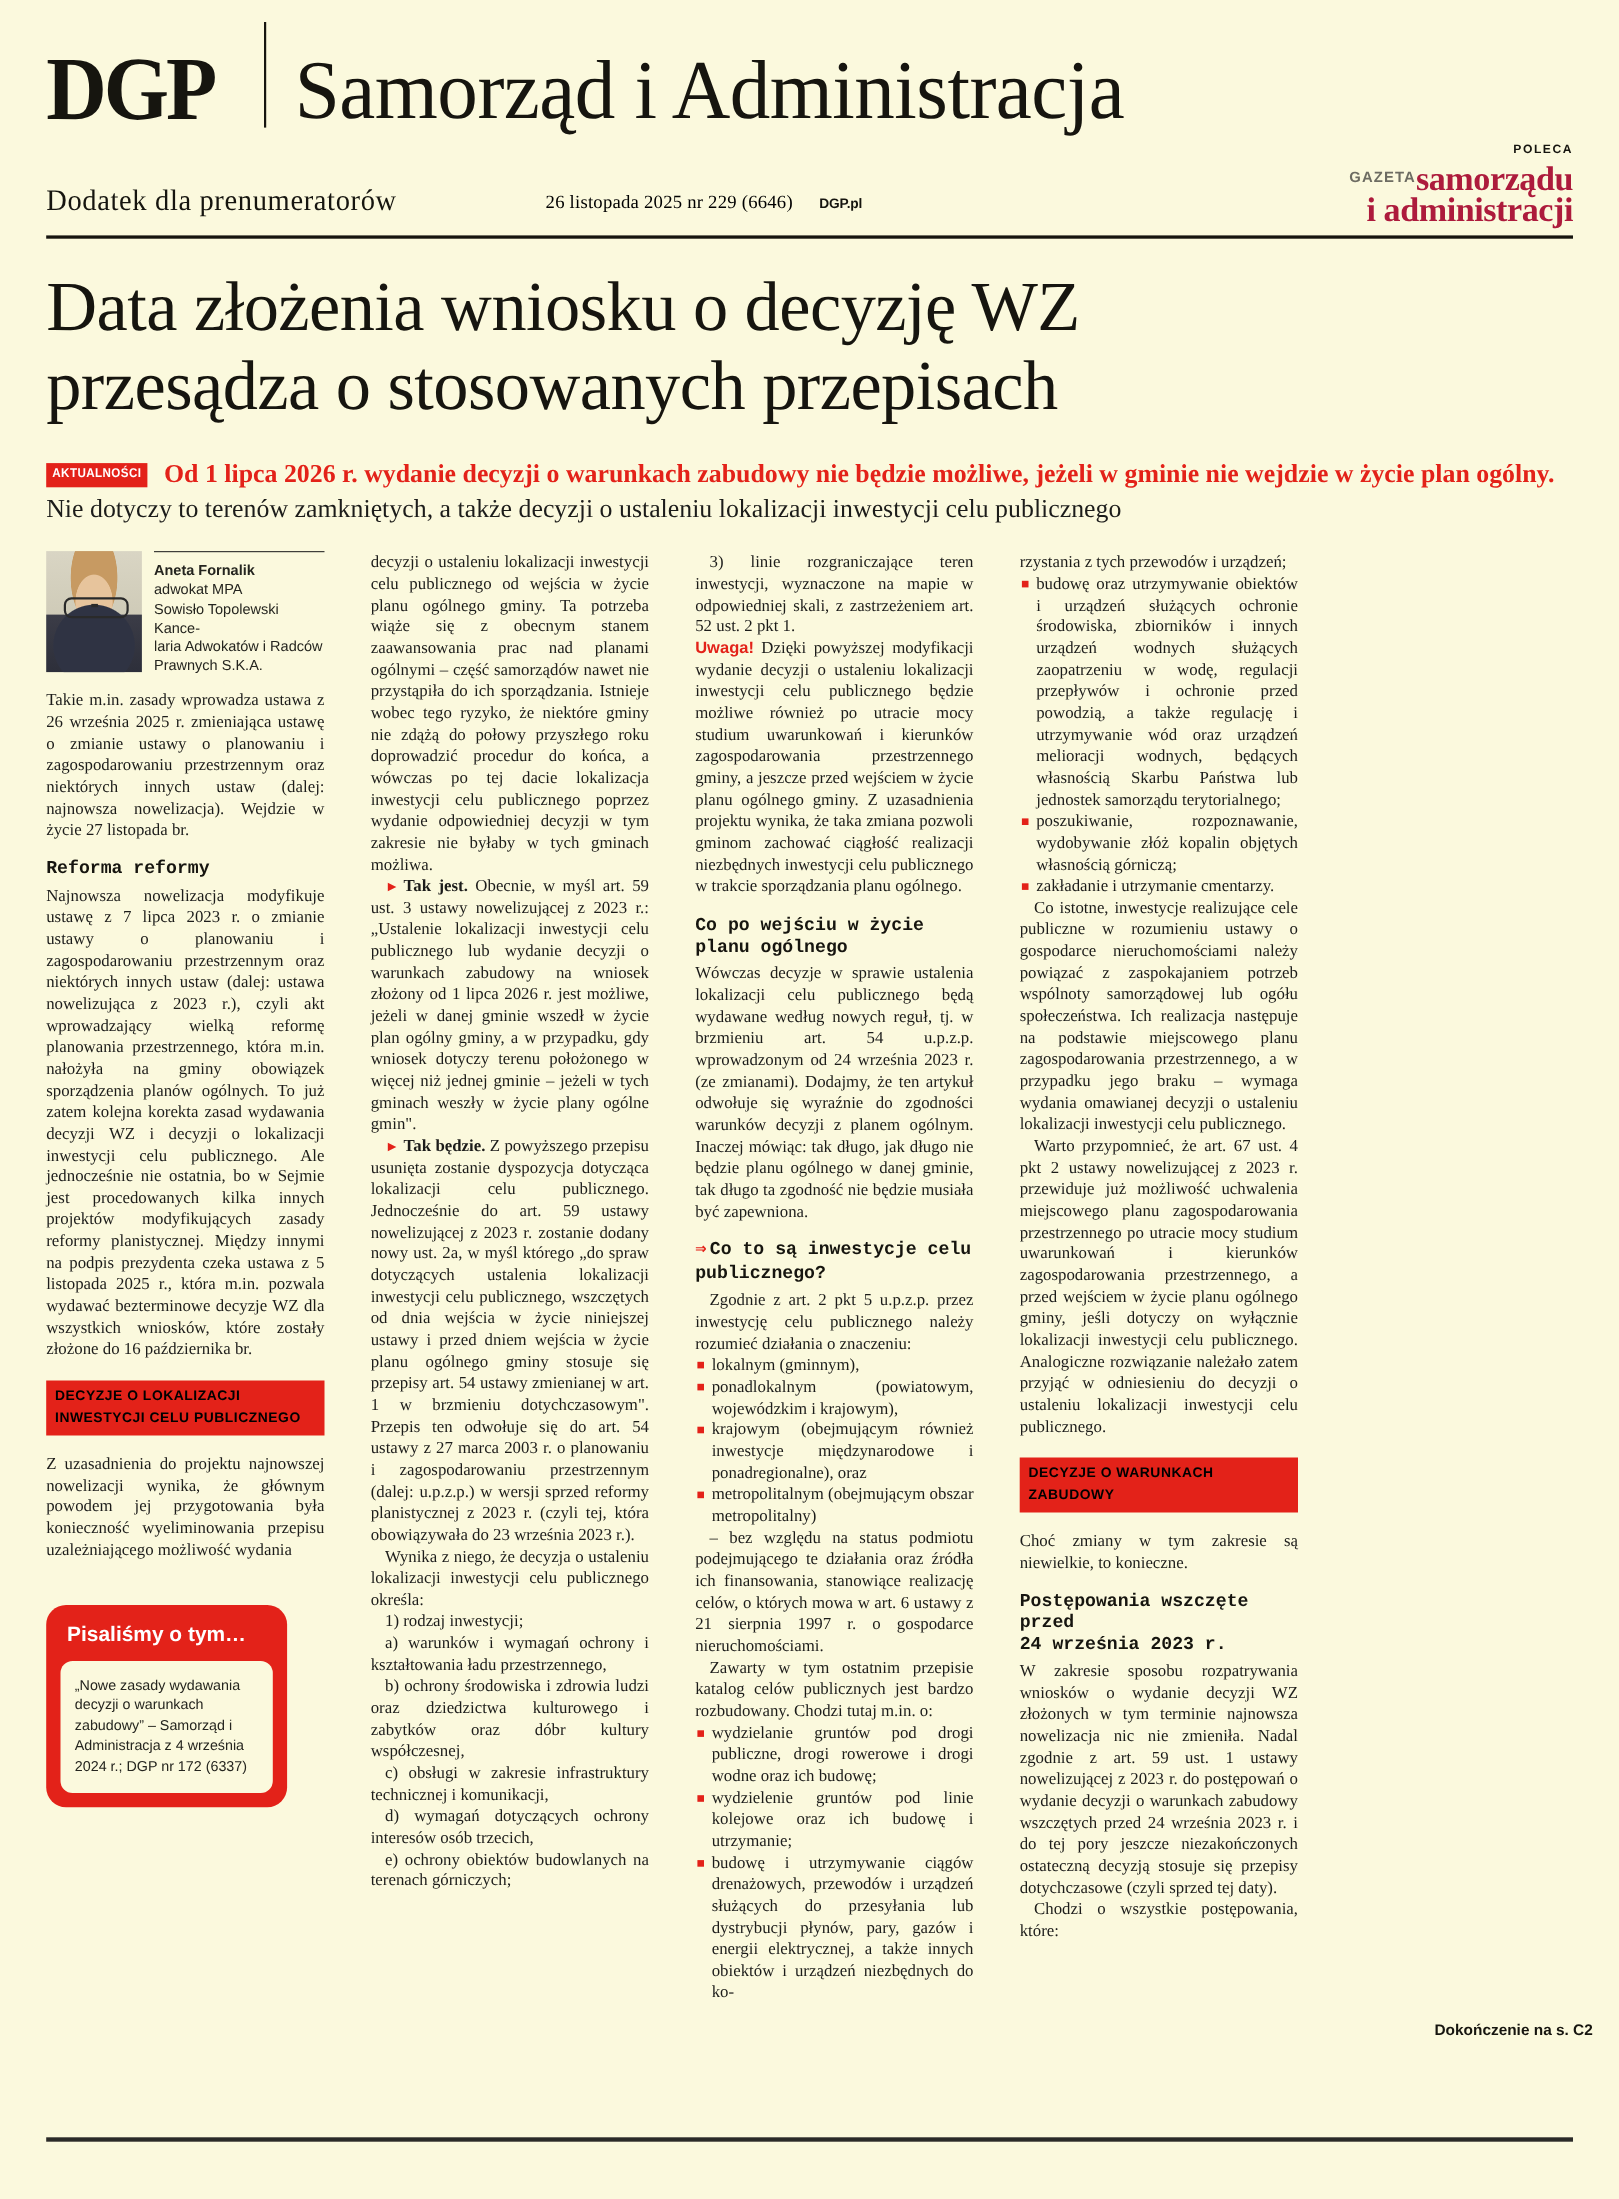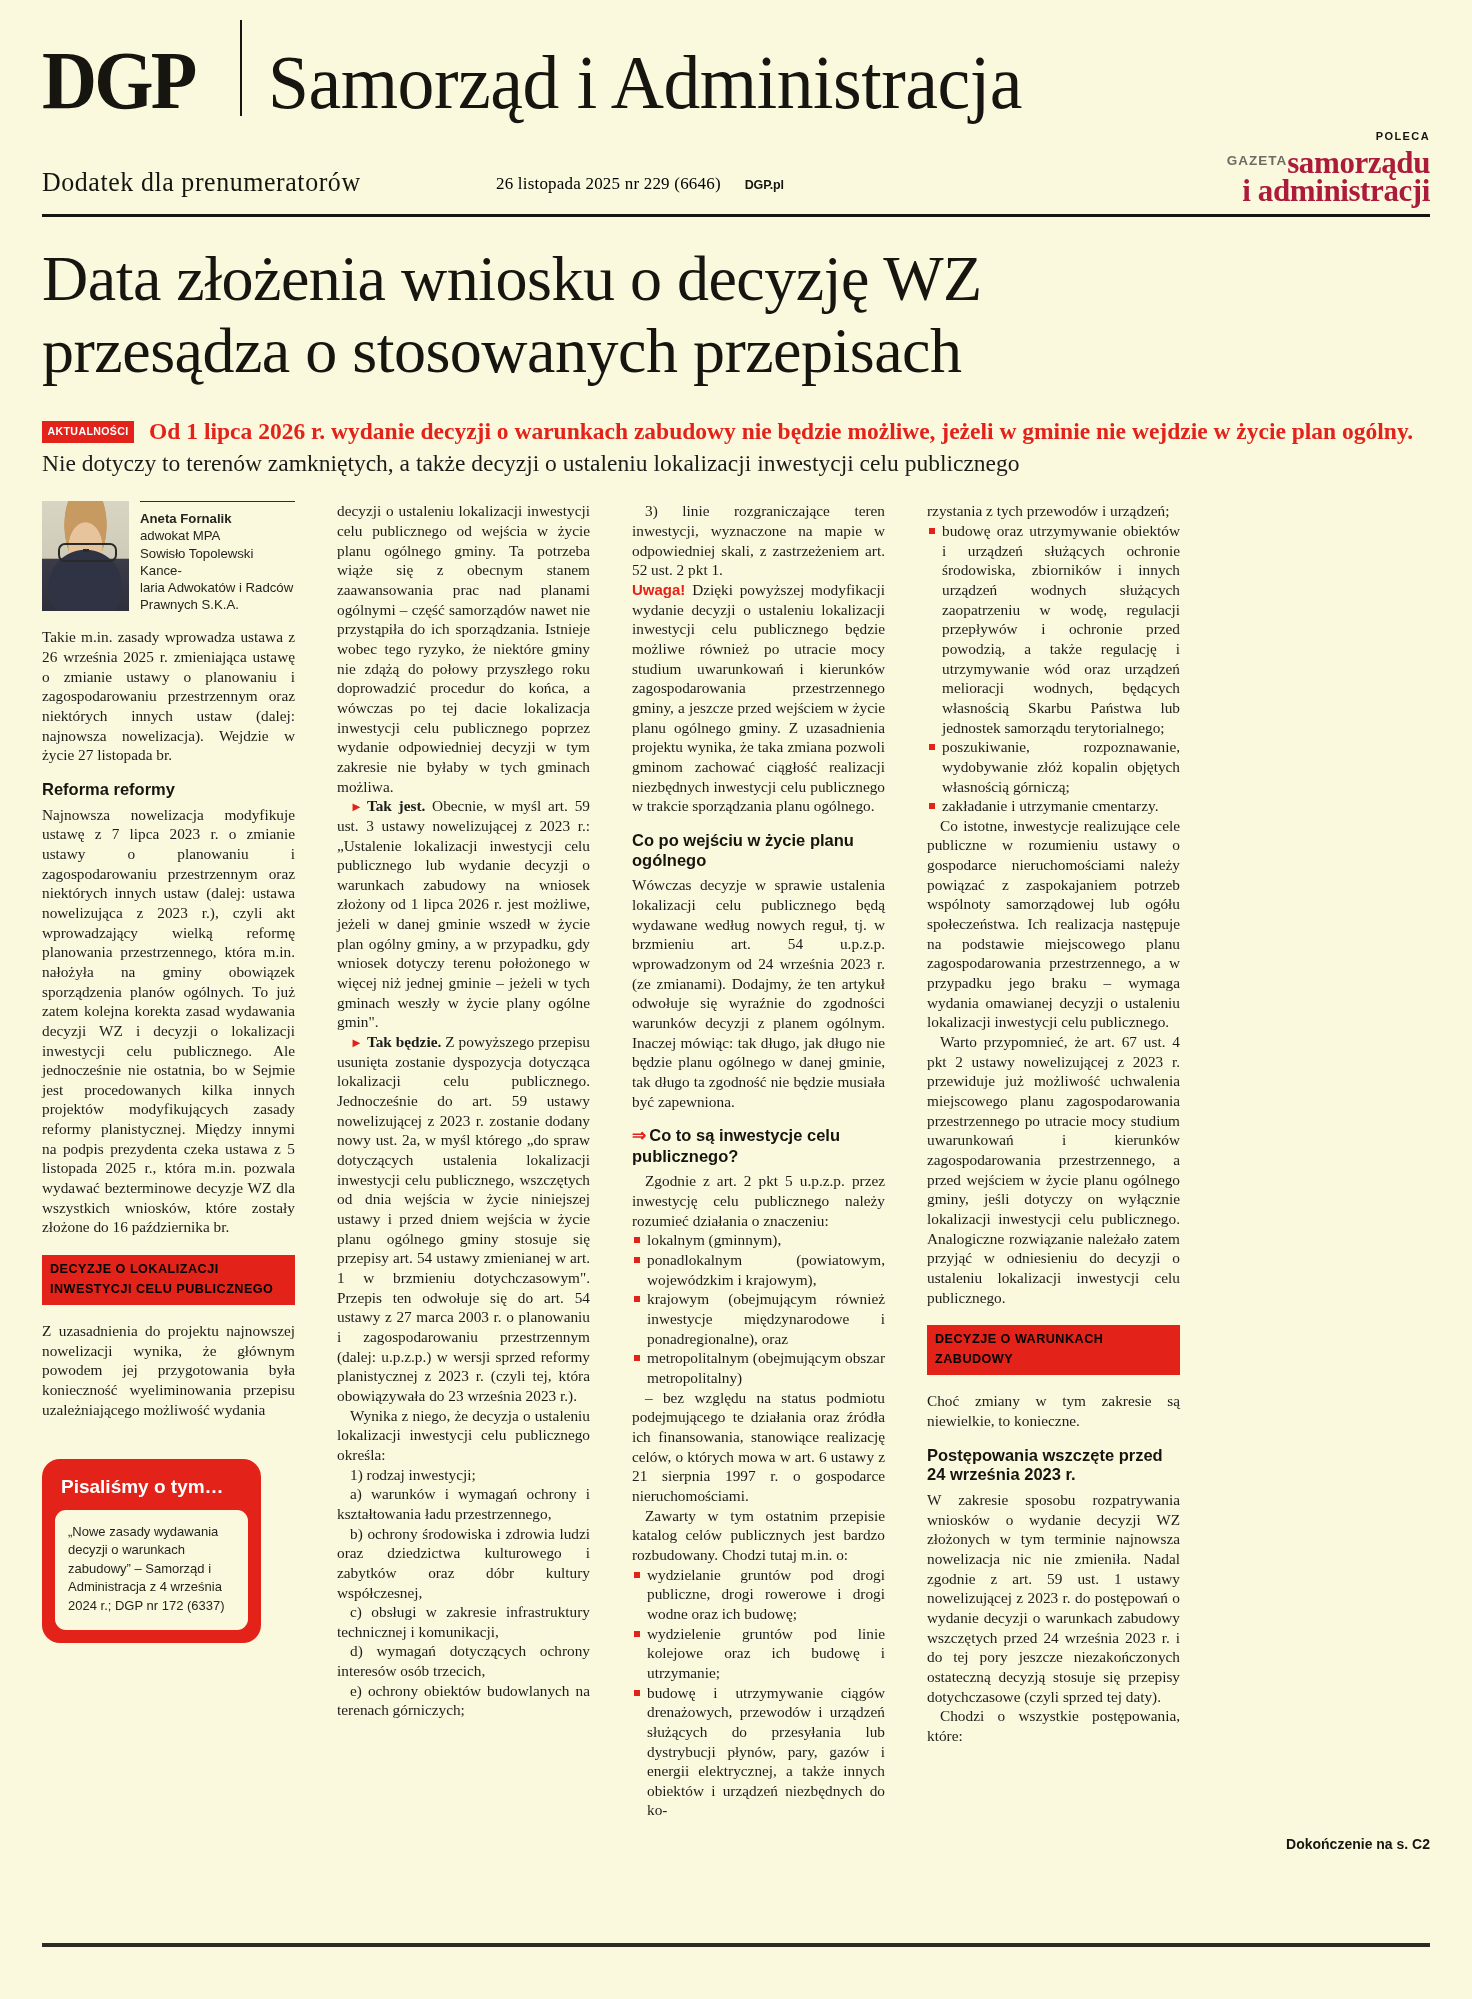--- a/index.html
+++ b/index.html
@@ -158,21 +158,21 @@
     transform:scaleX(0.92);
     transform-origin:left center;
   }
   .lead-red{
     color:#e32219;
     font-weight:bold;
   }
   
   .cols{
     position:relative;
-    margin:22px 42px 0 42px;
+    margin:22px 24px 0 42px;
     display:flex;
     gap:0;
   }
   .col{
     width:253px;
     box-sizing:border-box;
     font-family:"Liberation Serif", serif;
     font-size:15.3px;
     line-height:1.285;
     text-align:justify;
@@ -211,21 +211,21 @@
     padding-top:8px;
     font-family:"Liberation Sans", sans-serif;
     font-size:13.2px;
     line-height:1.3;
     text-align:left;
     color:#25251f;
   }
   .byline-name{font-weight:bold;}
   
   h3.sub{
-    font-family:Liberation Sans, sans-serif;
+    font-family:Liberation Mono, monospace;
     font-weight:bold;
     font-size:16.5px;
     line-height:1.2;
     margin:15px 0 5px 0;
     color:#16150f;
     text-align:left;
   }
   
   .redlabel{
     background:#e32219;

